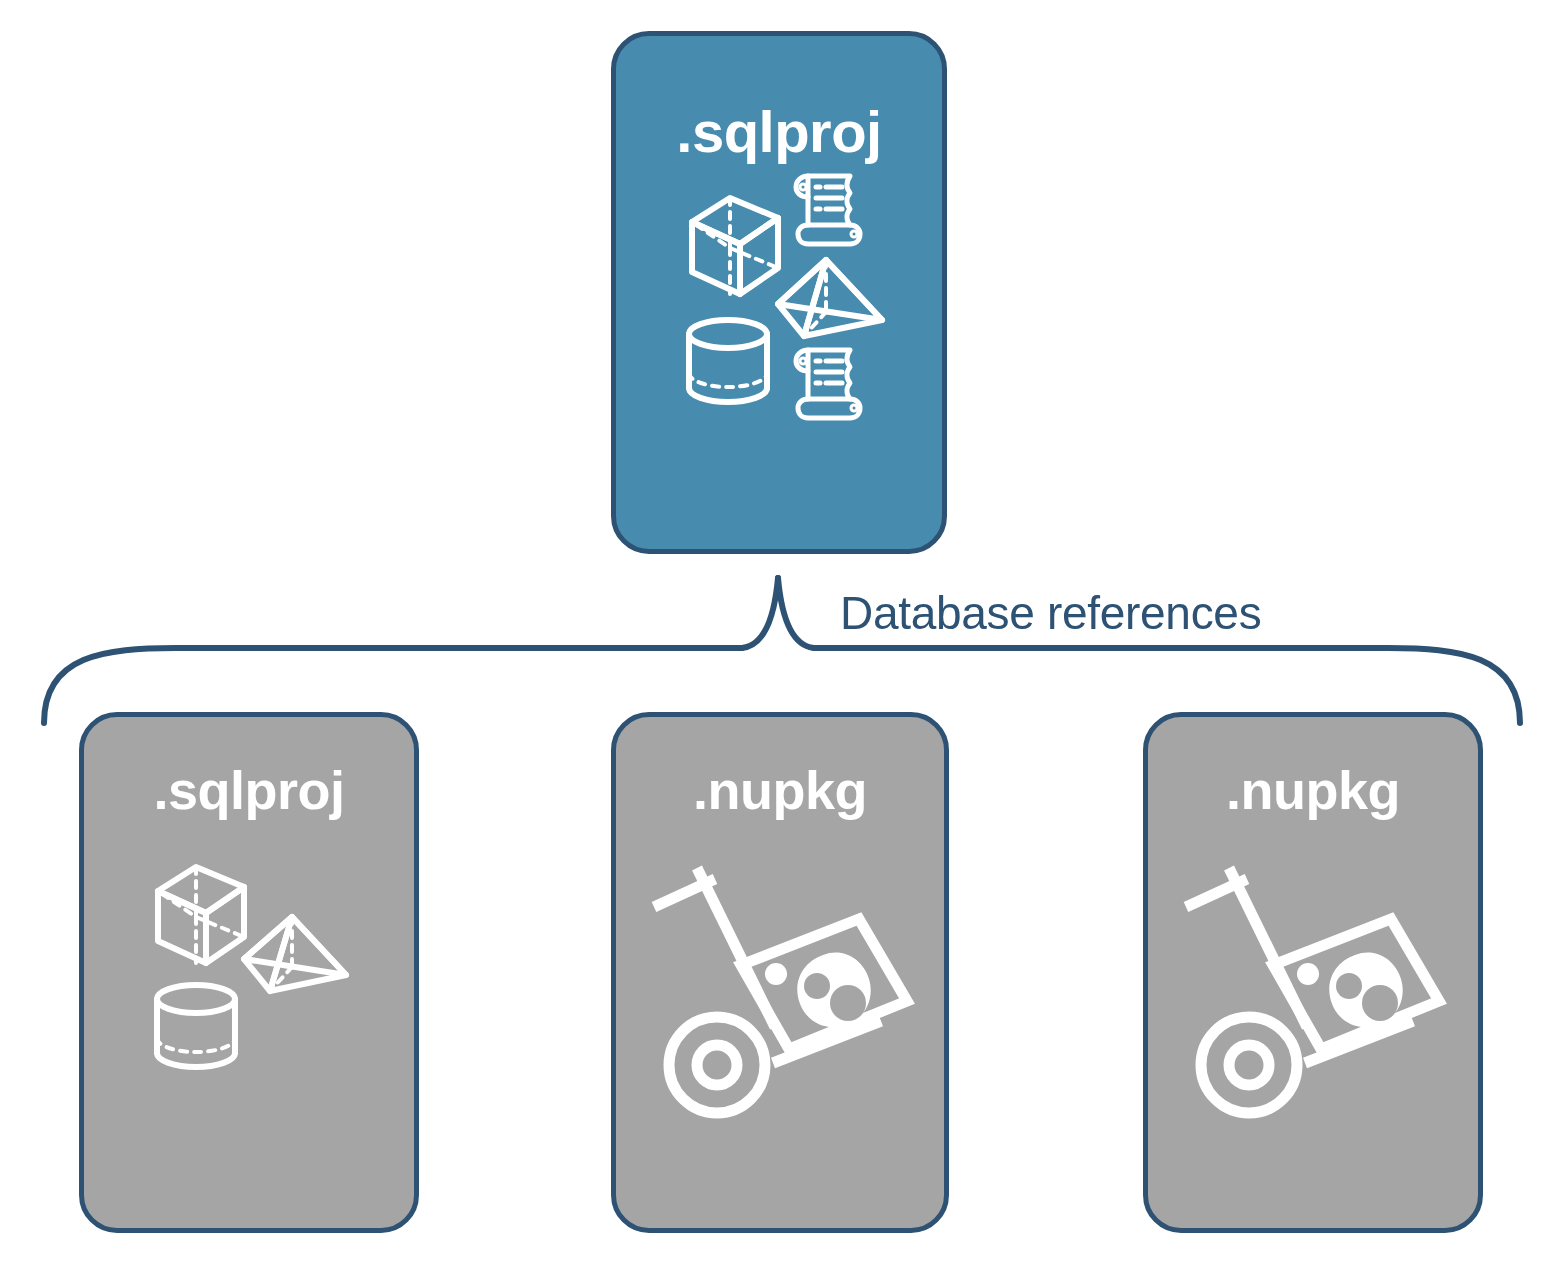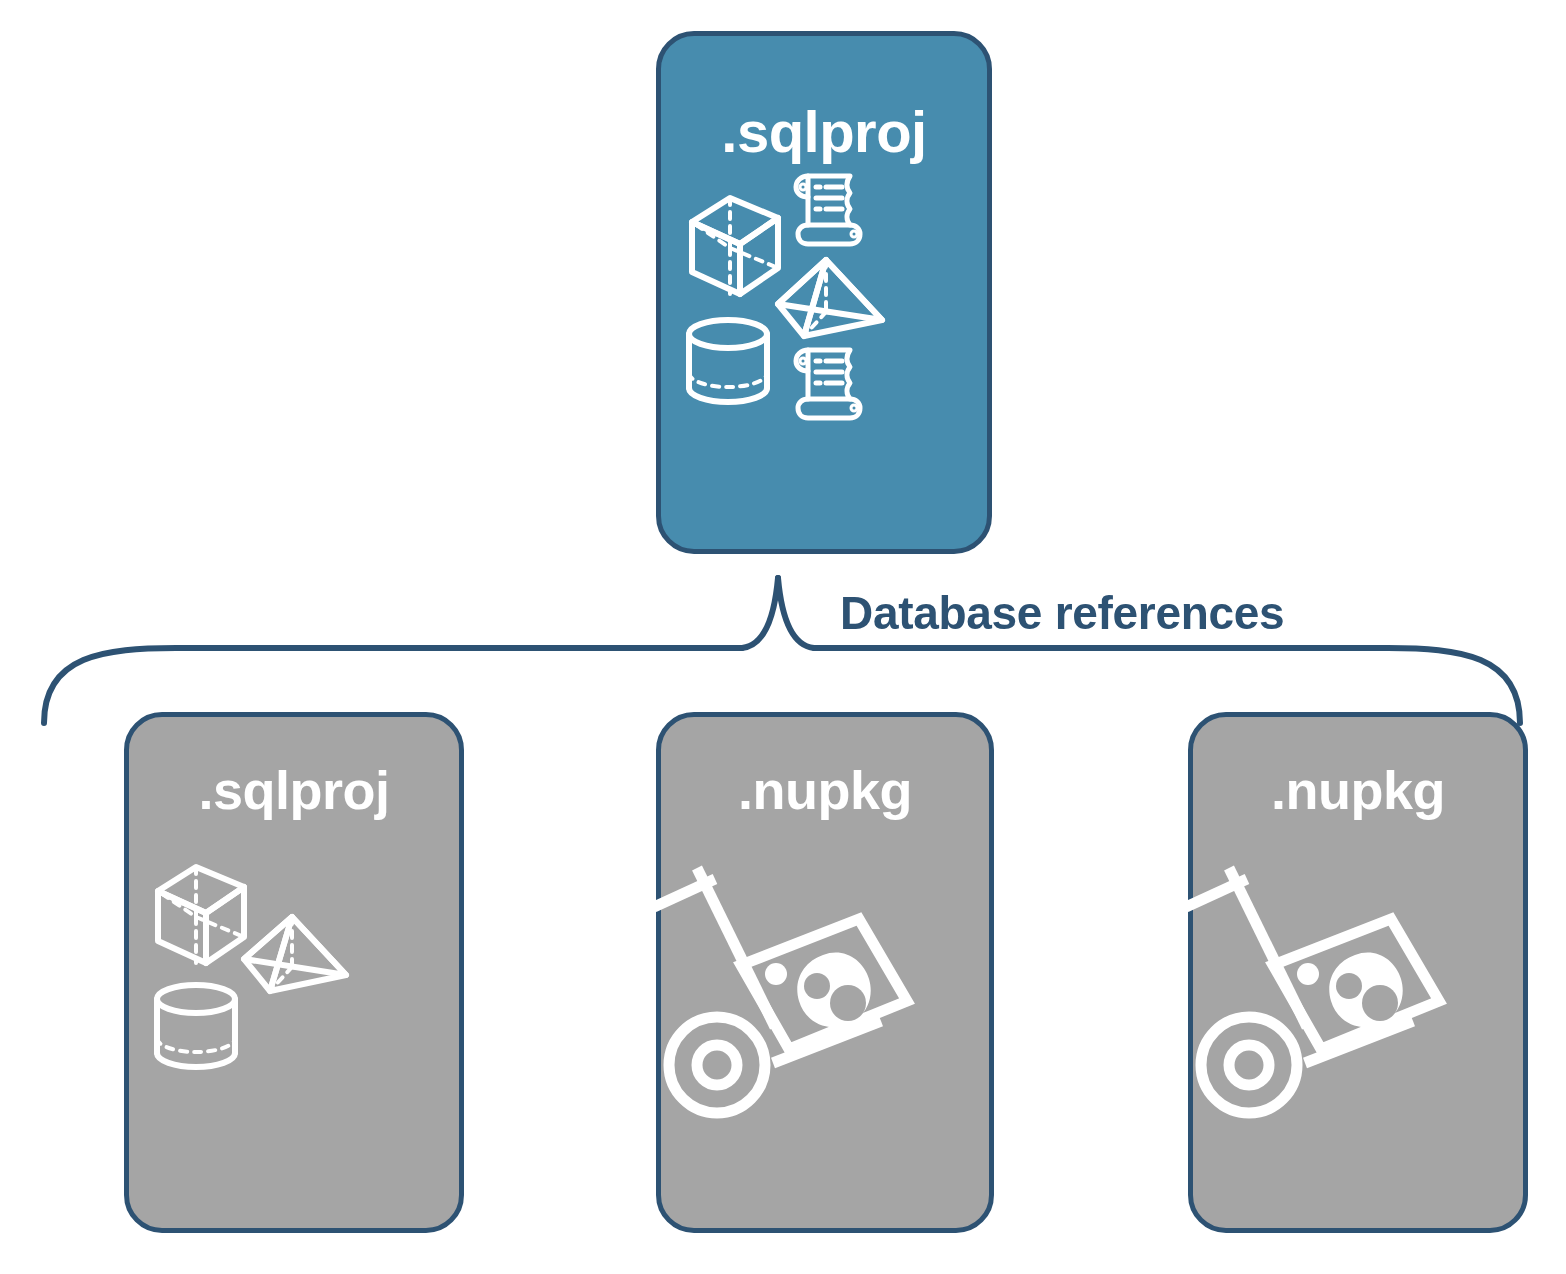--- a/index.html
+++ b/index.html
@@ -19,21 +19,20 @@
     left: 0; top: 0;
     width: 1566px;
     height: 1274px;
   }
   .node-box {
     position: absolute;
     border-radius: 38px;
     border: 5px solid #2D5273;
     box-sizing: border-box;
     display: block;
-    margin-left: 45px;
   }
   .node-label {
     position: absolute;
     left: 0;
     width: 100%;
     text-align: center;
     color: #ffffff;
     font-weight: bold;
     letter-spacing: -0.5px;
     user-select: none;
@@ -86,21 +85,21 @@
     position: absolute;
     left: 0; top: 0;
     width: 1566px; height: 1274px;
     pointer-events: none;
   }
   #brace-caption {
     position: absolute;
     left: 840px;
     top: 586px;
     font-size: 46px;
-    font-weight: bold;
+    font-weight: normal;
     color: #2D5273;
     white-space: nowrap;
     letter-spacing: -0.3px;
   }
 </style>
 </head>
 <body>
 
 <div id="canvas">
 

